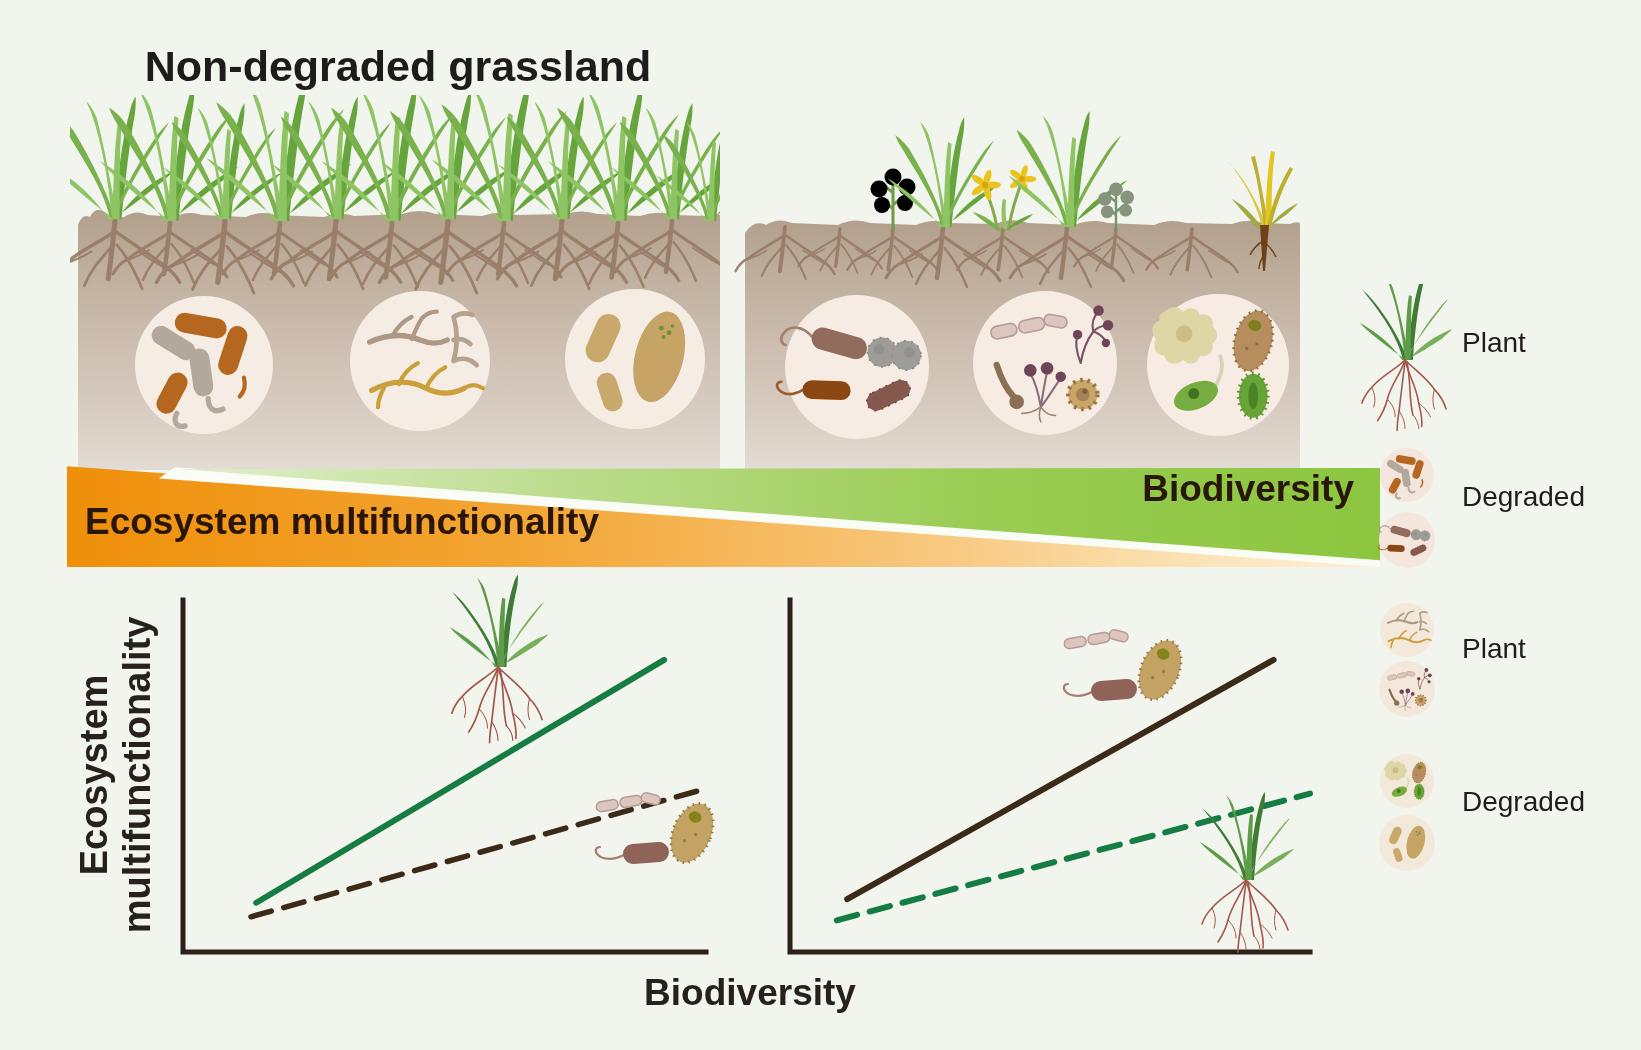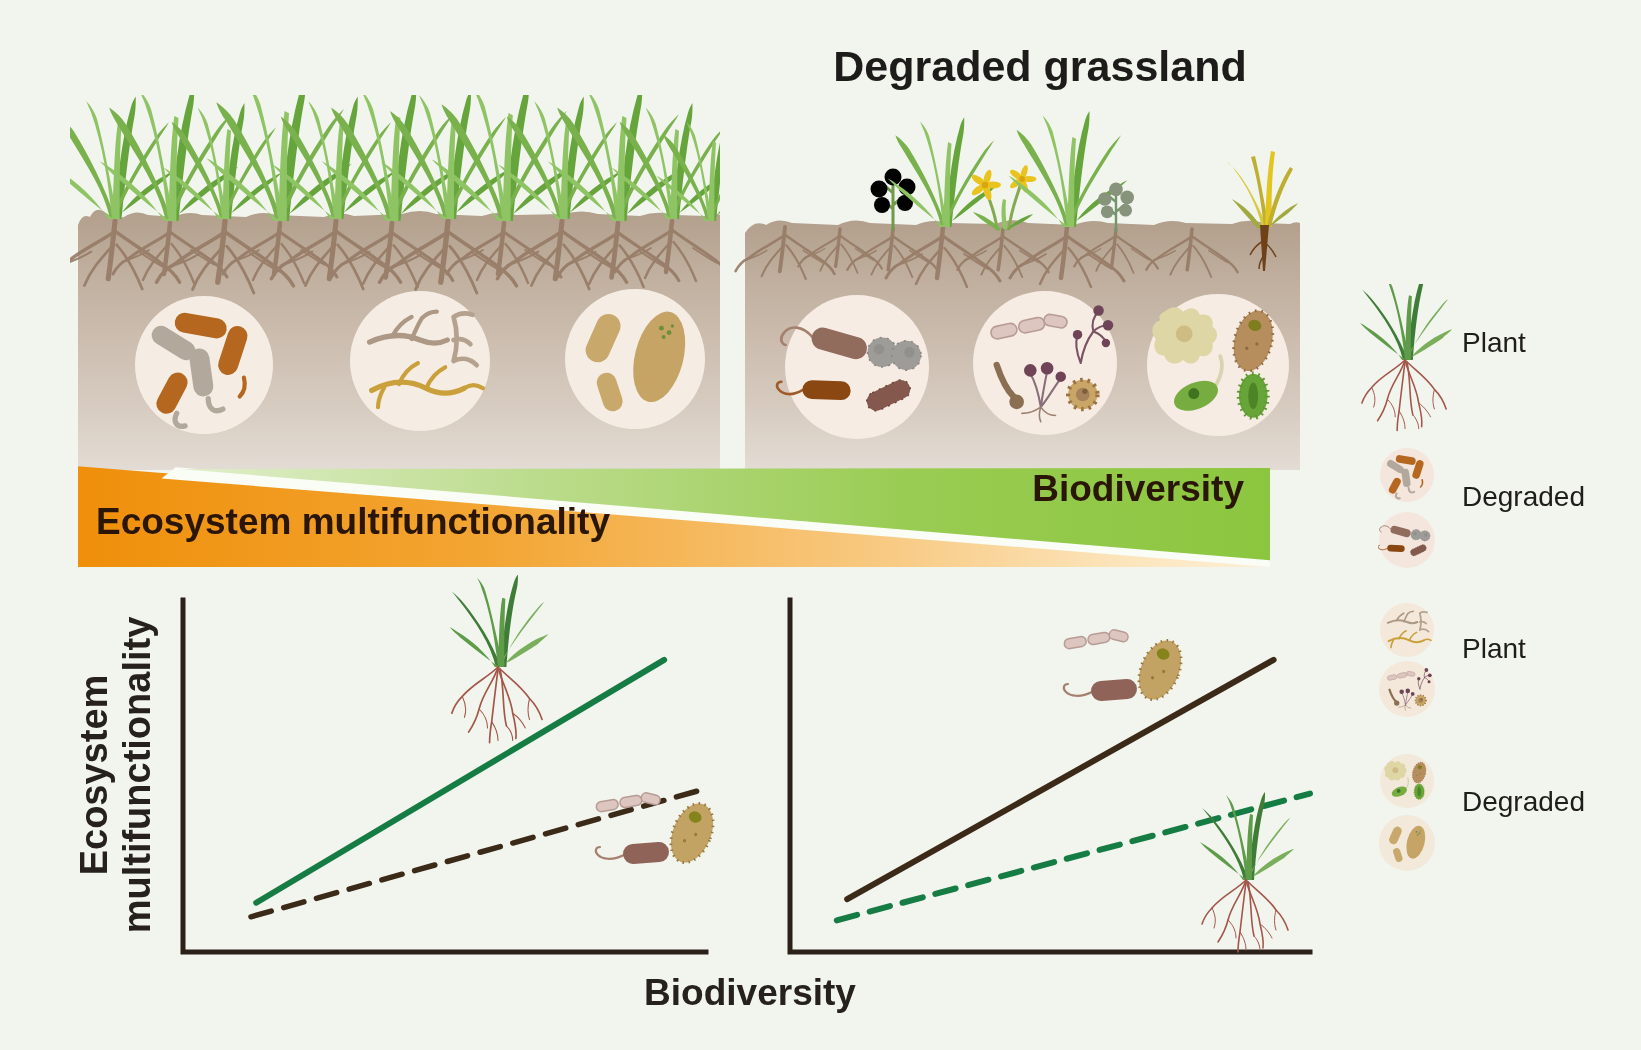--- a/index.html
+++ b/index.html
@@ -10,21 +10,21 @@
   .title.right{left:760px;top:42px;width:560px;}
   .panel-svg{position:absolute;}
   
   .g1{fill:#79B24C}.g2{fill:#8FC464}.g3{fill:#66A43C}
   .d1{fill:#D8C940}.d2{fill:#BFAF30}.d3{fill:#A0AA3E}.d4{fill:#E3C51F}
   .p1{fill:#3E7C37}.p2{fill:#5E9C49}.p3{fill:#79AF5B}
   .soil-circle{fill:#F5EDE3;}
   .hyph{fill:#DCC6BF;stroke:#B79C95;stroke-width:1.5;}
   .spore{fill:#6E4456;}
   
-  .wedge{position:absolute;left:78px;top:455px;width:1192px;height:112px;}
+  .wedge{position:absolute;left:67px;top:455px;width:1297px;height:112px;padding-left:16px;}
   .tri{position:absolute;inset:0;}
   .tri.orange{background:linear-gradient(90deg,#EF8F0A 0%,#F3A634 35%,#F8CA83 68%,#FCE5BC 88%,#FDF0D8 100%);
       clip-path:polygon(0% 10%,100% 95%,100% 100%,0% 100%);}
   .tri.white{background:#FAFCF6;
       clip-path:polygon(8.2% 11%,100% 86%,100% 100%,7.0% 21%);}
   .tri.green{background:linear-gradient(270deg,#8CC63F 0%,#99CC52 30%,#BCDC8D 62%,#DCECC4 88%,#E9F2DA 100%);
       clip-path:polygon(8.6% 12.5%,100% 11.5%,100% 94%);}
   .wedge-label{position:absolute;font-size:37px;font-weight:bold;color:#2A1607;}
   .wedge-label.lft{left:18px;top:46px;}
   .wedge-label.rgt{right:26px;top:13px;}
@@ -259,21 +259,21 @@
         <path class="d3" d="M-3,0 C-10,-12 -21,-22 -32,-28 C-28,-23 -18,-12 -6,2 Z"></path>
         <path class="d3" d="M5,0 C13,-11 24,-19 34,-24 C30,-18 18,-8 1,2 Z"></path>
         <path fill="#6E4119" d="M-4,-2 L5,-2 L1,44 L-1,44 Z"></path>
         <g stroke="#6E4119" stroke-width="1.5" fill="none">
           <path d="M-1,14 C-8,18 -12,24 -14,28 M1,16 C7,20 10,26 12,30 M0,28 C-4,34 -5,38 -5,42"></path>
         </g>
       </g>
     </defs>
   </svg>
 
-  <div class="title right">Degraded grassland</div>
+  <div class="title left">Non-degraded grassland</div>
 
   <svg class="panel-svg" style="left:70px;top:95px" width="650" height="375" viewBox="0 0 650 375">
     <path fill="url(#sg)" d="M8,130 Q12,118 20,122 Q26,110 36,118 Q44,124 54,122 Q66,114 78,120 L104,122 Q118,115 132,120 L176,122 Q192,115 206,120 L254,122 Q270,116 284,121 L332,119 Q350,113 366,119 L412,121 Q430,115 446,120 L494,119 Q512,114 528,119 L570,121 Q588,115 604,120 L636,121 Q644,117 650,120 L650,375 L8,375 Z"></path>
     <g opacity="0.9">
       <use href="#g-roots" transform="translate(45,126) scale(1.7)"></use>
       <use href="#g-roots" transform="translate(100,128) scale(1.5)"></use>
       <use href="#g-roots" transform="translate(155,126) scale(1.8)"></use>
       <use href="#g-roots" transform="translate(210,128) scale(1.5)"></use>
       <use href="#g-roots" transform="translate(266,126) scale(1.7)"></use>
       <use href="#g-roots" transform="translate(322,128) scale(1.6)"></use>

